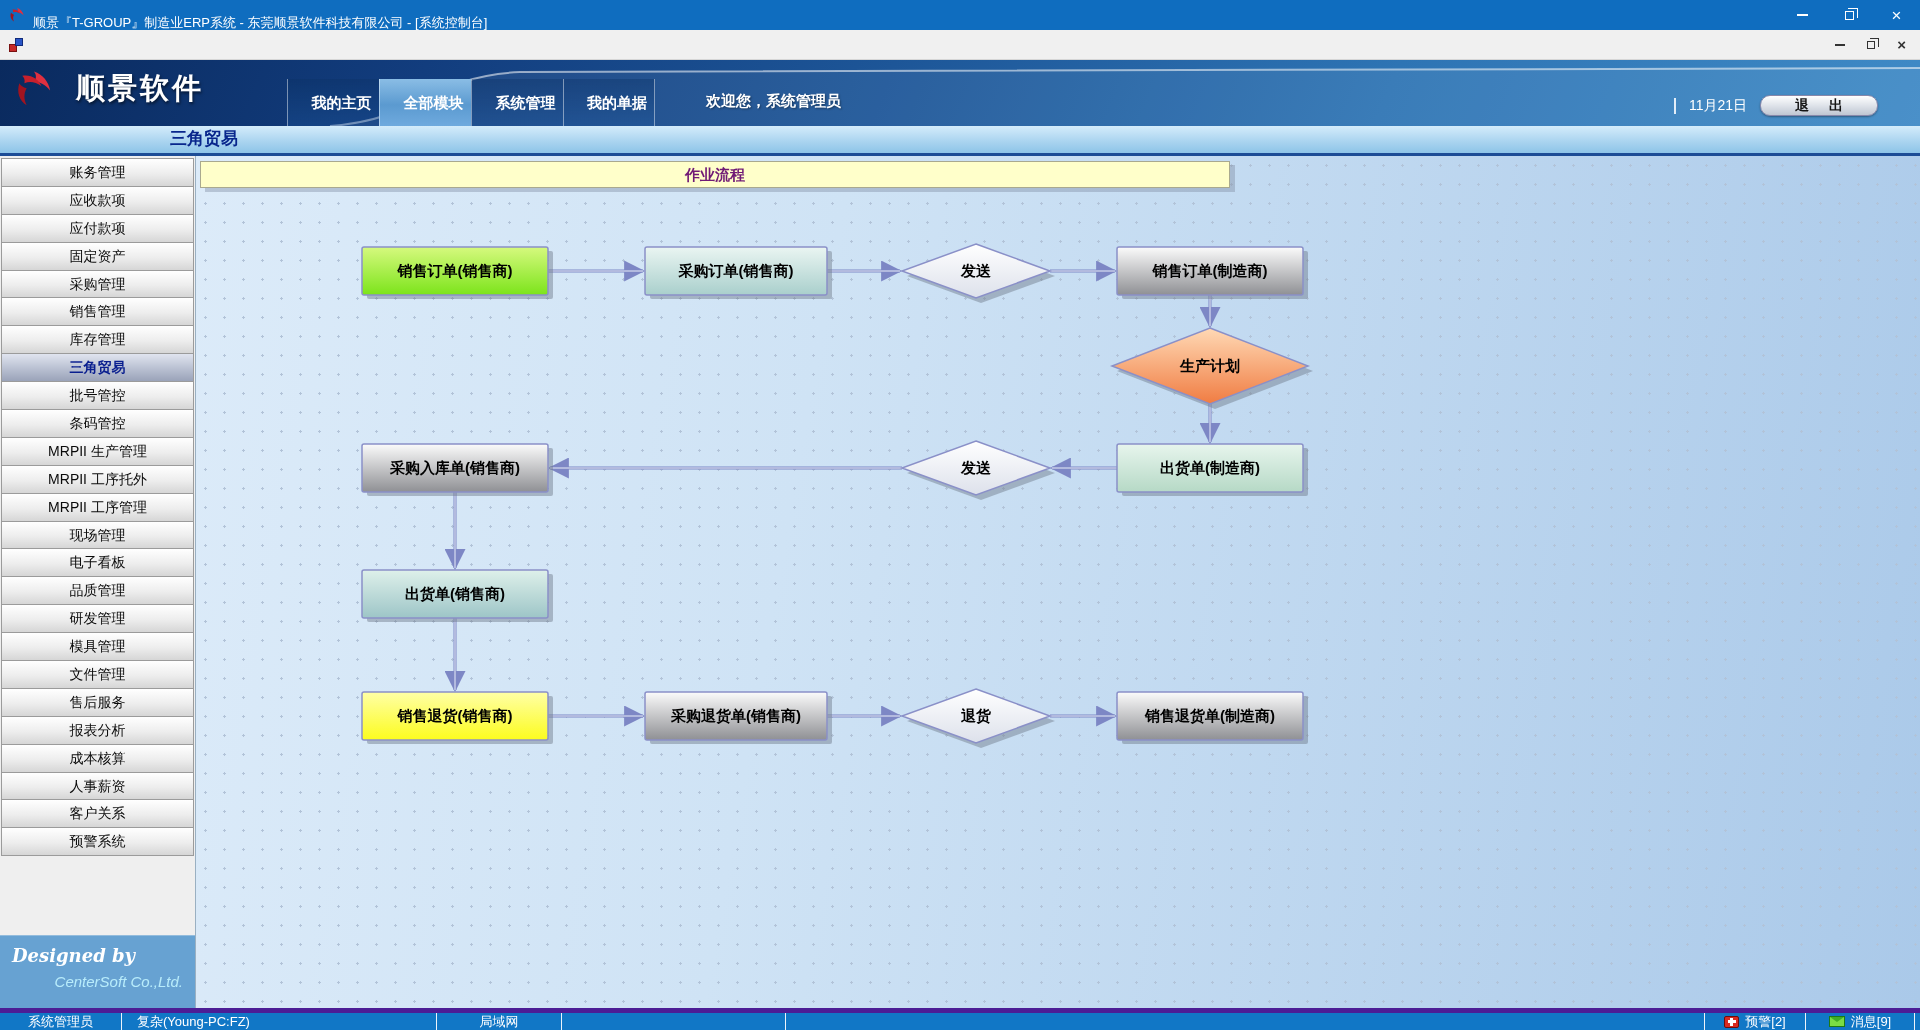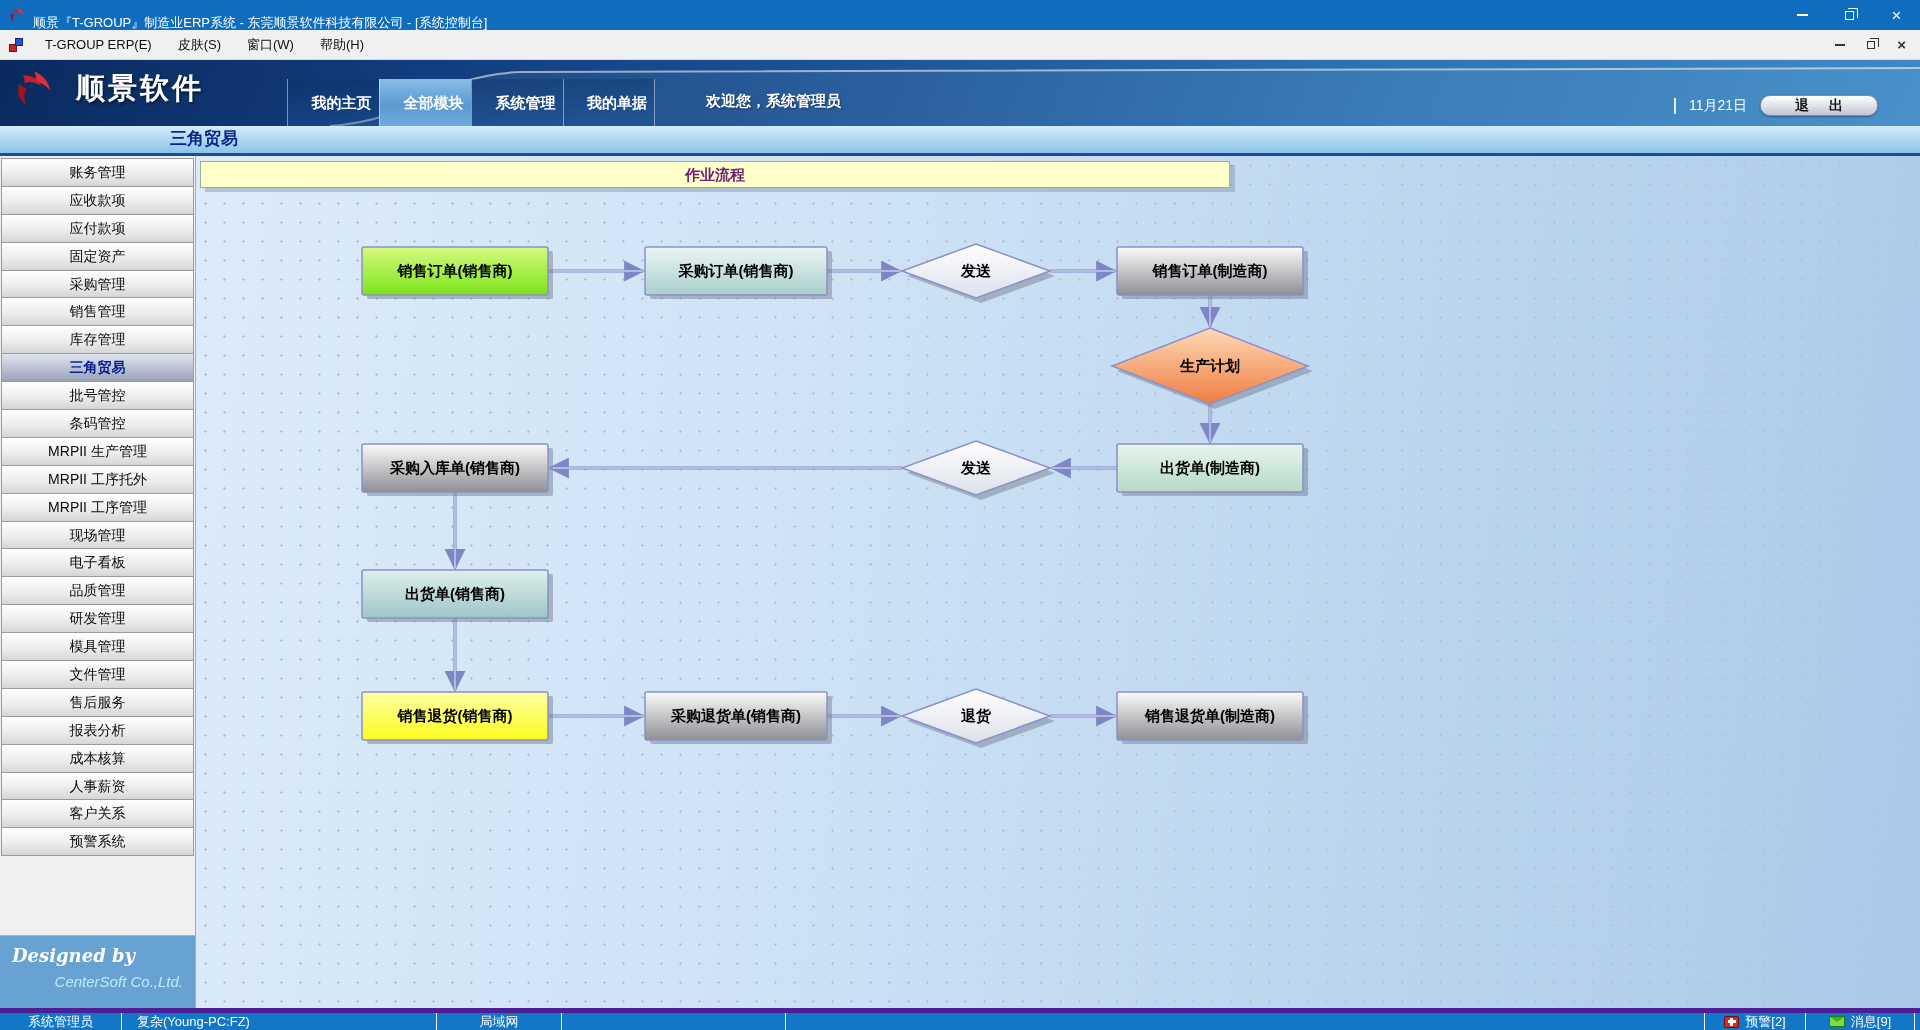--- a/index.html
+++ b/index.html
@@ -110,35 +110,20 @@
         <span class="glyph-close">×</span>
       </div>
   </div>
 </div>
 
 <div class="menubar">
   <span class="app-ico">
       <i class="sq1"></i>
       <i class="sq2"></i>
     </span>
-  <div style="display:flex;height:100%">
-
-  <div class="menu-item">
-        <span>T-GROUP ERP(E)</span>
-      </div>
-      <div class="menu-item">
-        <span>皮肤(S)</span>
-      </div>
-      <div class="menu-item">
-        <span>窗口(W)</span>
-      </div>
-      <div class="menu-item">
-        <span>帮助(H)</span>
-      </div>
-    </div>
   <div class="menu-controls">
     <span class="mc-min"></span>
     <span class="mc-restore"></span>
     <span class="mc-close">×</span>
   </div>
 </div>
 
 <div class="header">
   <svg class="hcurve" width="1920" height="66" viewBox="0 0 1920 66">
     <path d="M330 66 C420 60 430 16 520 12 L1920 8 L1920 66 Z" fill="rgba(255,255,255,0.06)"></path>

